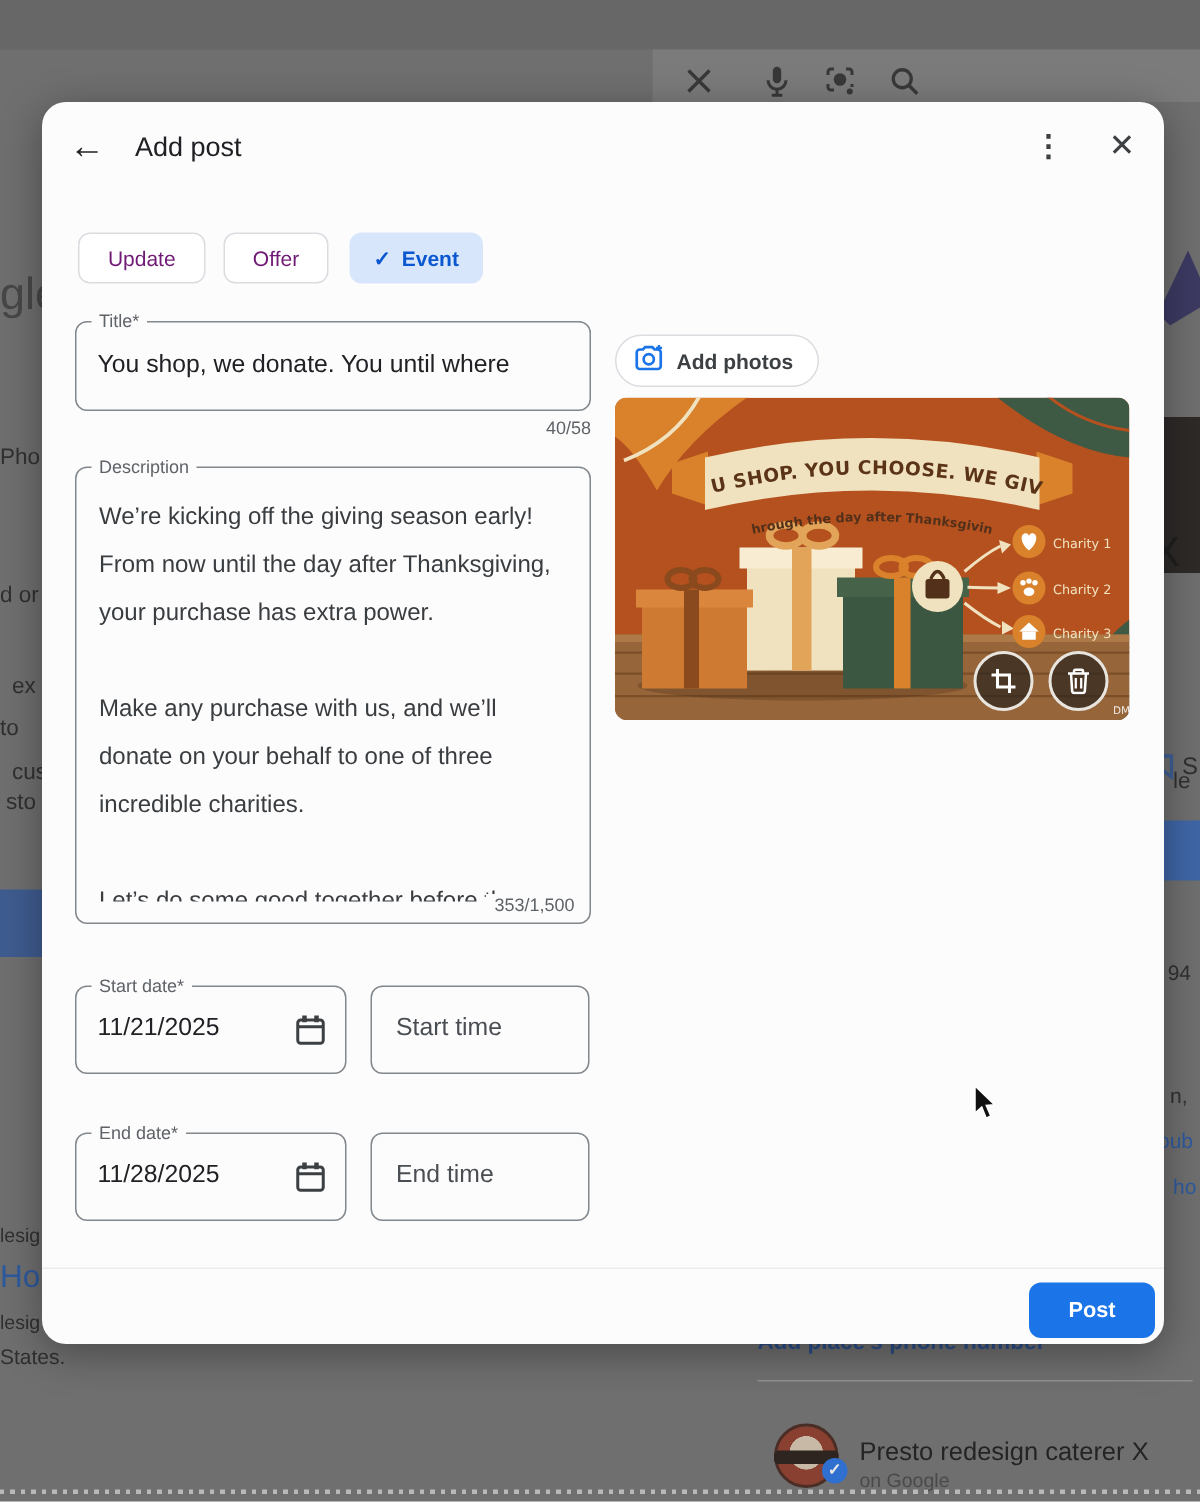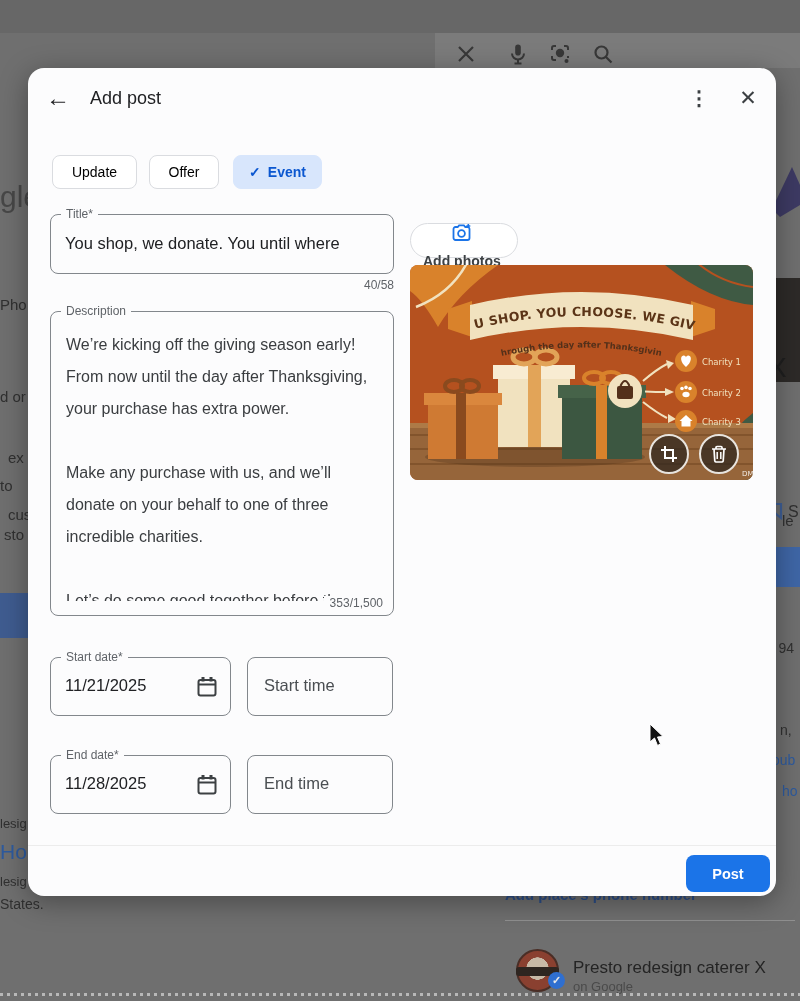--- a/index.html
+++ b/index.html
@@ -34,40 +34,40 @@
   
   .dialog { position:absolute; left:28px; top:68px; width:748px; height:828px;
     background:#fcfcfd; border-radius:16px; box-shadow:0 6px 28px rgba(0,0,0,.35); z-index:5; }
 
   .hdr-back { position:absolute; left:16px; top:16px; width:28px; height:28px; font-size:24px; color:#202124; line-height:28px; text-align:center; cursor:pointer; }
   .hdr-title { position:absolute; left:62px; top:20px; font-size:18px; color:#202124; }
   .hdr-more { position:absolute; left:658px; top:16px; width:26px; height:28px; font-size:20px; color:#3c4043; line-height:28px; text-align:center; font-weight:bold; }
   .hdr-close { position:absolute; left:706px; top:16px; width:28px; height:28px; font-size:21px; color:#3c4043; line-height:28px; text-align:center; }
 
   .chip { position:absolute; top:87px; height:34px; border:1px solid #dadce0; border-radius:8px;
-    font-size:14px; color:#000000; display:flex; align-items:center; justify-content:center; background:#fff; }
+    font-size:14px; color:#701a75; display:flex; align-items:center; justify-content:center; background:#fff; }
   .chip.c1 { left:24px; width:85px; }
   .chip.c2 { left:121px; width:70px; }
   .chip.sel { left:205px; width:89px; background:#d8e6fc; border-color:#d8e6fc; color:#0b57d0; gap:7px; font-weight:bold; }
   .chip.sel .chk { font-size:14px; color:#0b57d0; }
 
   .field { position:absolute; border:1px solid #82878c; border-radius:8px; background:#fcfcfd; }
   .field .flabel { position:absolute; top:-8px; left:10px; background:#fcfcfd; padding:0 5px; font-size:12px; color:#5f6368; white-space:nowrap; }
   .fvalue { font-size:16.5px; color:#202124; }
 
   .f-title { left:22px; top:146px; width:344px; height:60px; }
   .f-title .fvalue { position:absolute; left:14px; top:19px; width:326px; white-space:nowrap; overflow:hidden; }
   .cnt-title { position:absolute; left:22px; top:210px; width:344px; text-align:right; font-size:12px; color:#5f6368; }
 
   .f-desc { left:22px; top:243px; width:344px; height:305px; }
   .f-desc .fvalue { position:absolute; left:15px; top:17px; width:318px; font-size:16px; line-height:32px; color:#3a3d40; white-space:pre-line; overflow:hidden; height:272px; }
   .cnt-desc { position:absolute; right:10px; bottom:5px; font-size:12px; color:#5f6368; background:#fcfcfd; padding-left:6px; }
 
   .btn-photos { position:absolute; left:382px; top:155px; height:35px; padding:0 16px 0 12px; border:1px solid #dadce0;
-    border-radius:18px; background:#fff; display:flex; align-items:center; gap:8px; font-size:14px; font-weight:bold; color:#3c4043;flex-direction:column; }
+    border-radius:18px; background:#fff; display:flex; align-items:center; gap:8px; font-size:14px; font-weight:bold; color:#3c4043; }
 
   .photo-wrap { position:absolute; left:382px; top:197px; width:343px; height:215px; border-radius:8px; overflow:hidden; }
   .photo-btn { position:absolute; width:40px; height:40px; border-radius:50%; background:rgba(45,38,30,.72);
     border:2px solid #e8e4de; display:flex; align-items:center; justify-content:center; }
   .photo-btn.crop { left:239px; top:169px; }
   .photo-btn.del  { left:289px; top:169px; }
 
   .f-sdate { left:22px; top:589px; width:181px; height:59px; }
   .f-stime { left:219px; top:589px; width:146px; height:59px; }
   .f-edate { left:22px; top:687px; width:181px; height:59px; }

